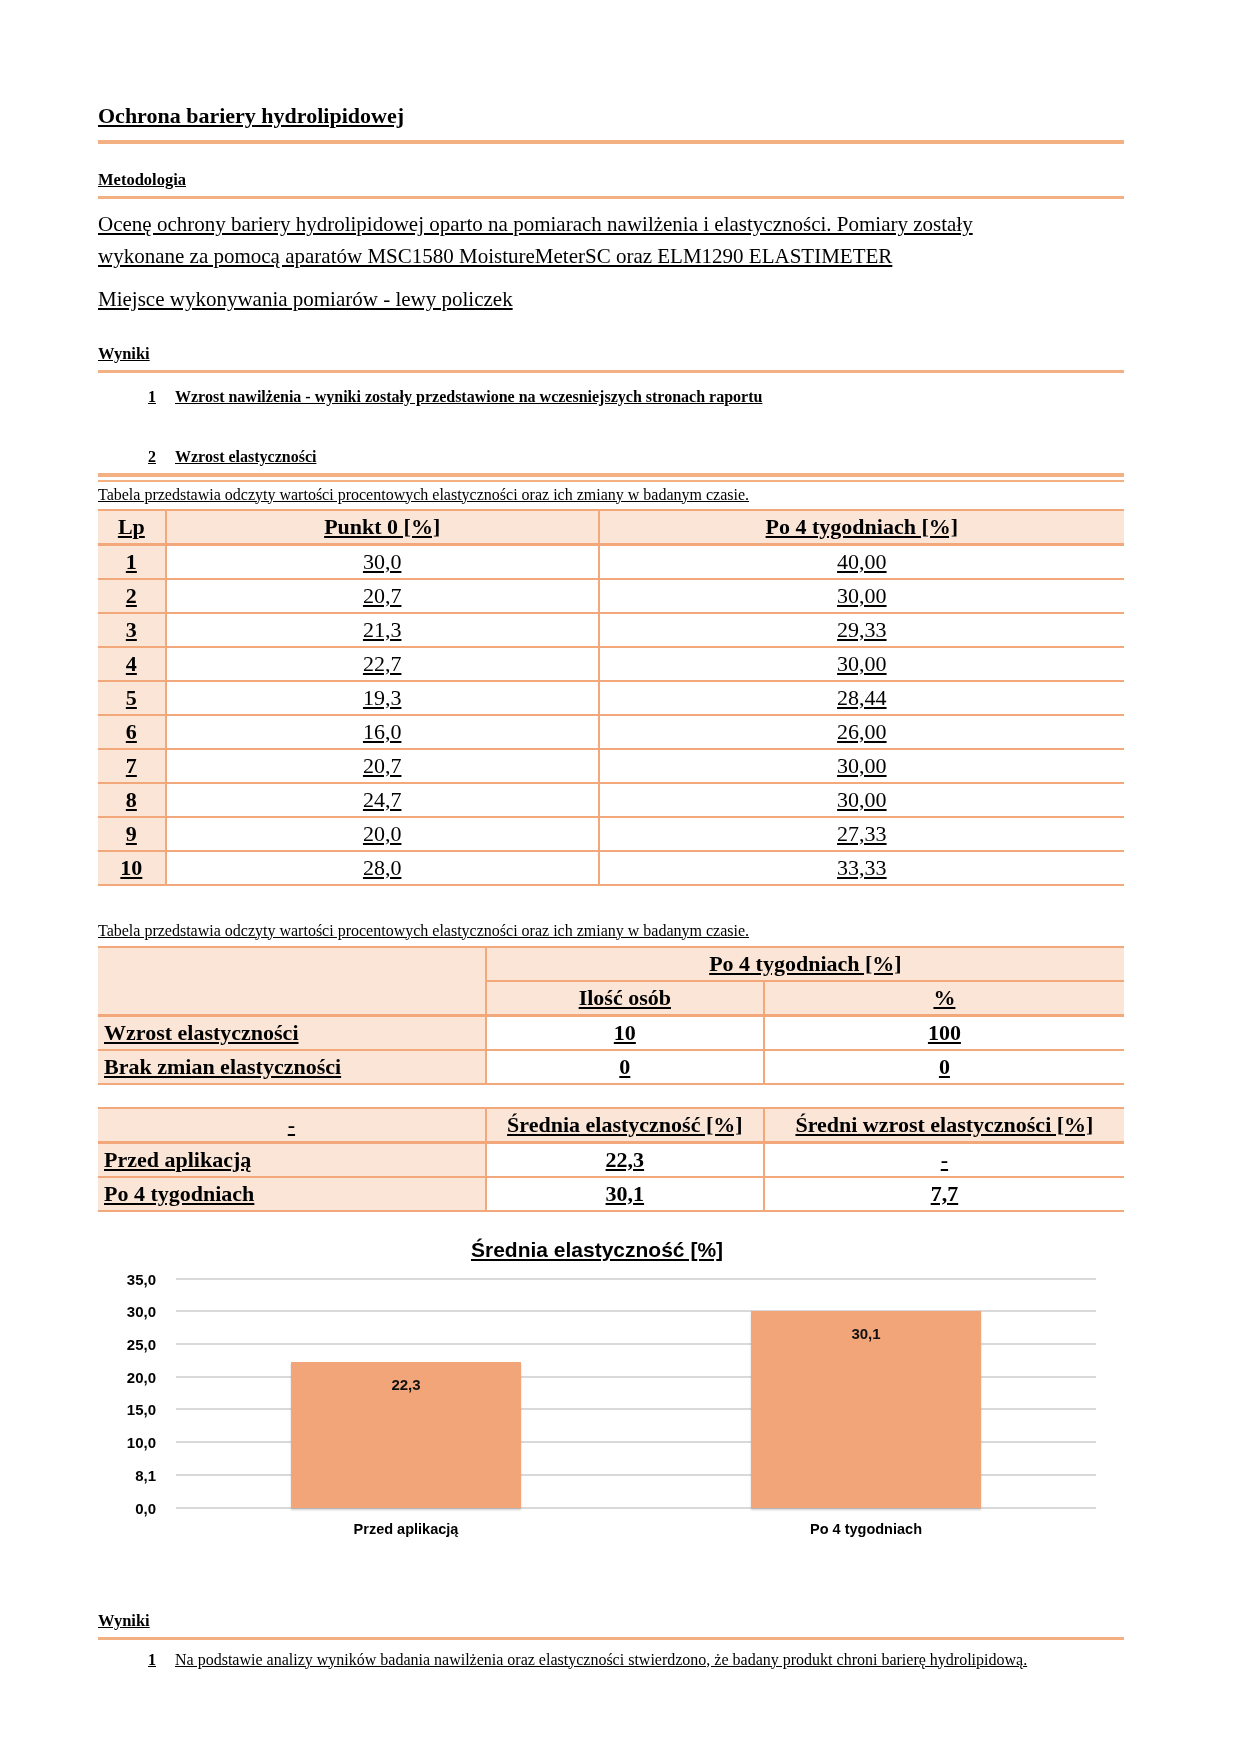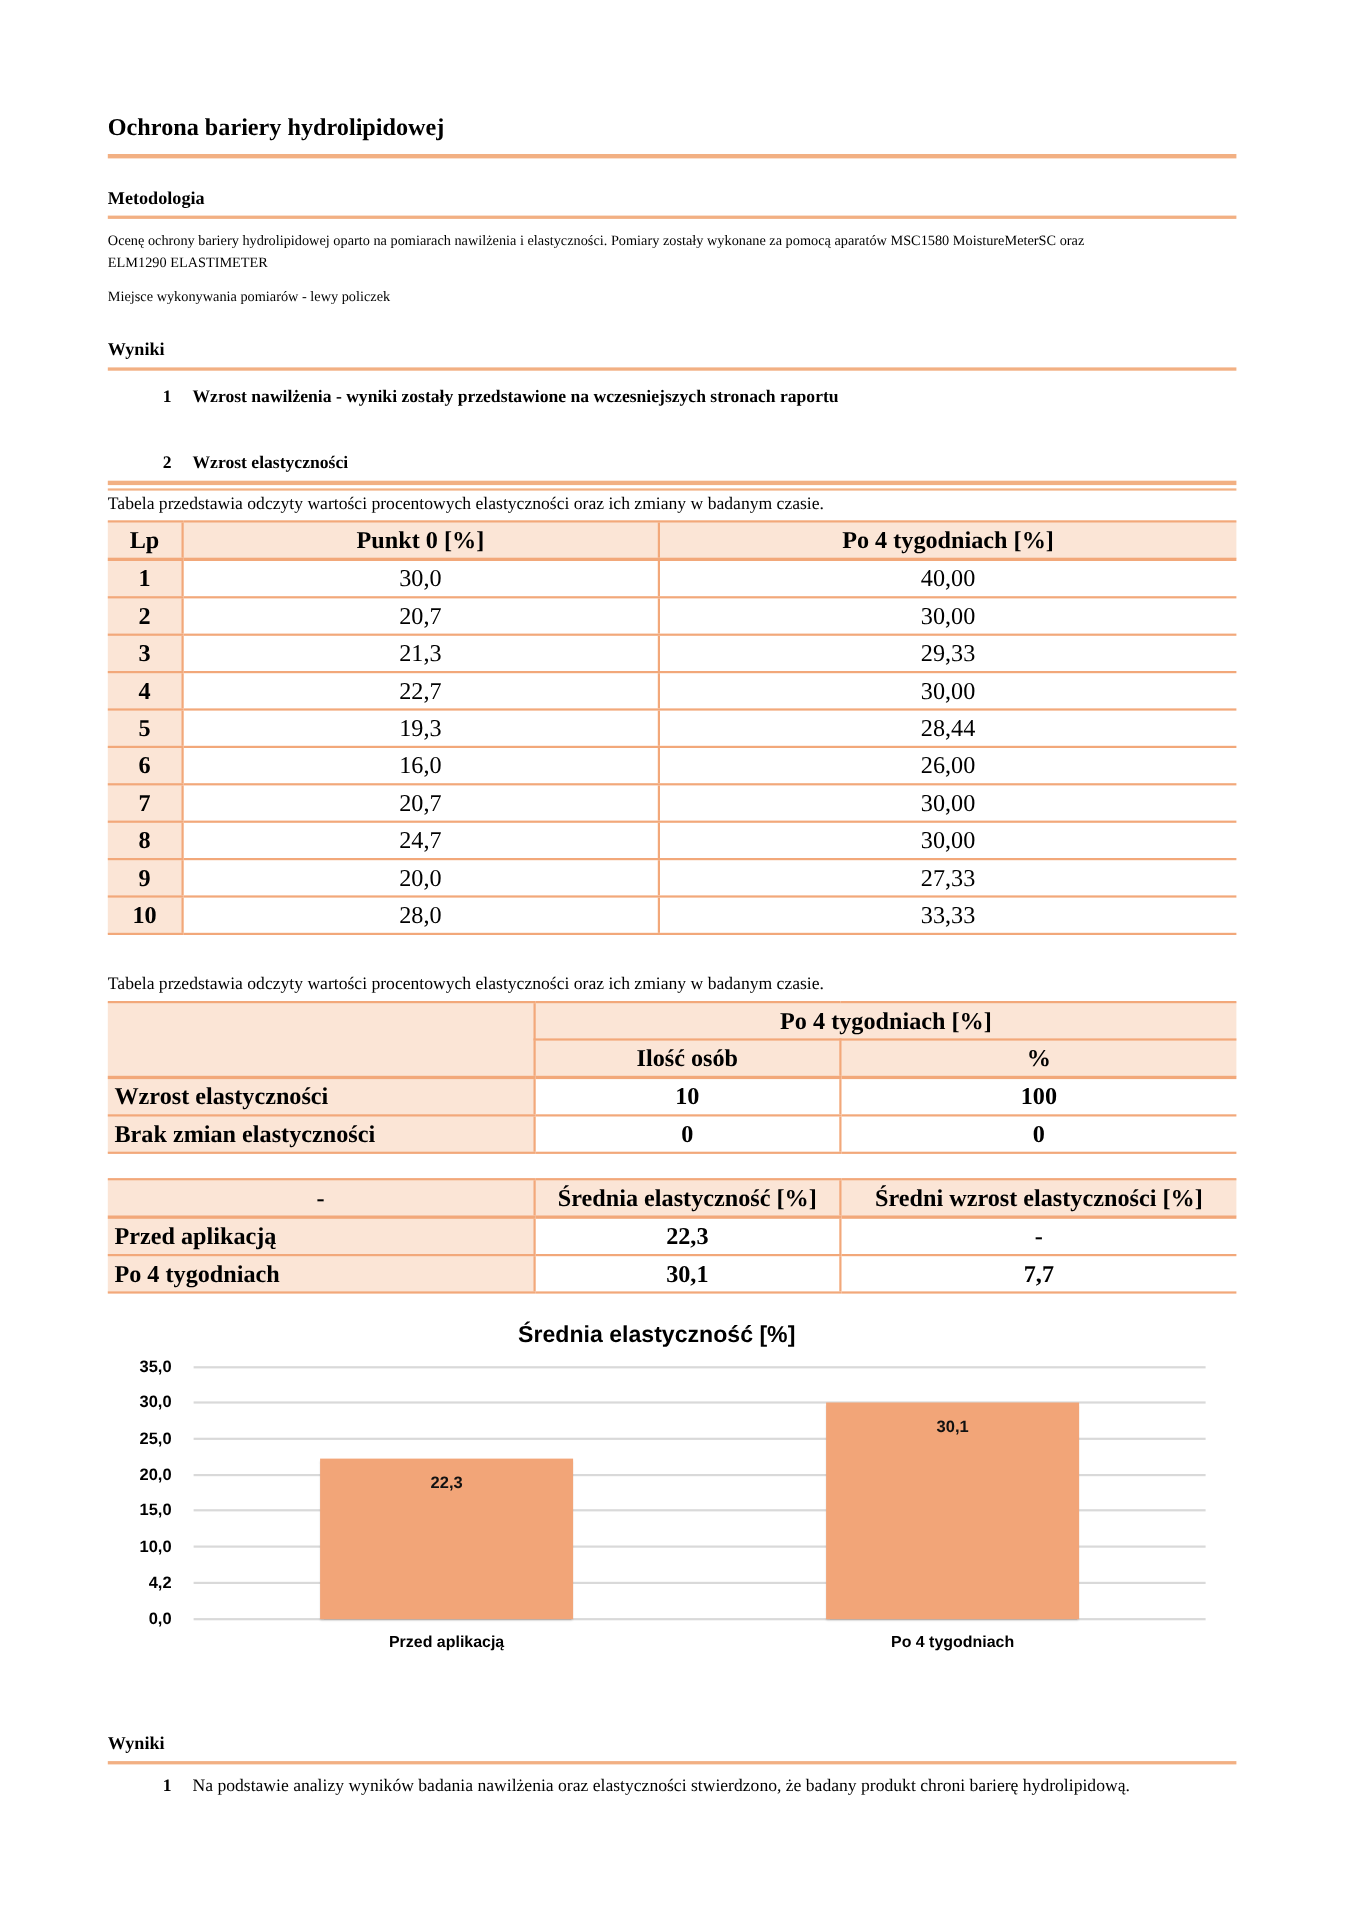--- a/index.html
+++ b/index.html
@@ -1,32 +1,32 @@
 <!DOCTYPE html>
 <html lang="pl" style="--rule: #f2b083; --tborder: #f2a87a; --cellfill: #fbe5d6; --bar: #f2a578; --grid: #d9d9d9;"><head>
 <meta charset="utf-8">
 <style>
   html,body{margin:0;padding:0;background:#ffffff;}
   body{width:1240px;height:1754px;overflow:hidden;}
   .page{
     box-sizing:border-box;width:1240px;height:1754px;
     padding:103px 116px 0 98px;
-    font-family:"Liberation Serif",serif;color:#000;
+    font-family:"Liberation Serif",serif;color:#000;text-decoration:underline;
   }
   
   .doc-title{
     font-size:22px;font-weight:bold;margin:0;
     padding-bottom:11px;border-bottom:4px solid var(--rule);
   }
   .sec-head{
     font-size:16.5px;font-weight:bold;margin:0;
     padding-bottom:6px;border-bottom:3px solid var(--rule);
   }
   .mt-26{margin-top:26px;}
-  .para{font-size:13px;line-height:1.5;margin:10px 0 0 0;max-width:940px;}
+  .para{font-size:21px;line-height:1.5;margin:10px 0 0 0;max-width:940px;}
   
   .item{display:flex;margin-top:12px;font-size:16px;line-height:1.5;}
   .item .num{flex:none;width:46px;margin-left:31px;text-align:center;font-weight:bold;}
   .item .txt{flex:1;}
   .item.bold .txt{font-weight:bold;}
   .item.vcenter{align-items:center;}
   .item2{margin-top:36px;}
   .rule-double{margin-top:4px;border-top:4px solid var(--rule);padding-top:3px;}
   .rule-double > div{border-top:2px solid var(--rule);}
   .caption{font-size:16px;margin:4px 0 0 0;}
@@ -219,21 +219,21 @@
   <div class="chart">
     <div class="chart-title">Średnia elastyczność [%]</div>
     <div class="plot-row">
       <div class="yaxis">
           <div class="ytick" style="top: 0%;">35,0</div>
           <div class="ytick" style="top: 14.2857%;">30,0</div>
           <div class="ytick" style="top: 28.5714%;">25,0</div>
           <div class="ytick" style="top: 42.8571%;">20,0</div>
           <div class="ytick" style="top: 57.1429%;">15,0</div>
           <div class="ytick" style="top: 71.4286%;">10,0</div>
-          <div class="ytick" style="top: 85.7143%;">4,2</div>
+          <div class="ytick" style="top: 85.7143%;">8,1</div>
           <div class="ytick" style="top: 100%;">0,0</div>
         </div>
       <div class="plot">
           <div class="gridline" style="top: 0%;"></div>
           <div class="gridline" style="top: 14.2857%;"></div>
           <div class="gridline" style="top: 28.5714%;"></div>
           <div class="gridline" style="top: 42.8571%;"></div>
           <div class="gridline" style="top: 57.1429%;"></div>
           <div class="gridline" style="top: 71.4286%;"></div>
           <div class="gridline" style="top: 85.7143%;"></div>

